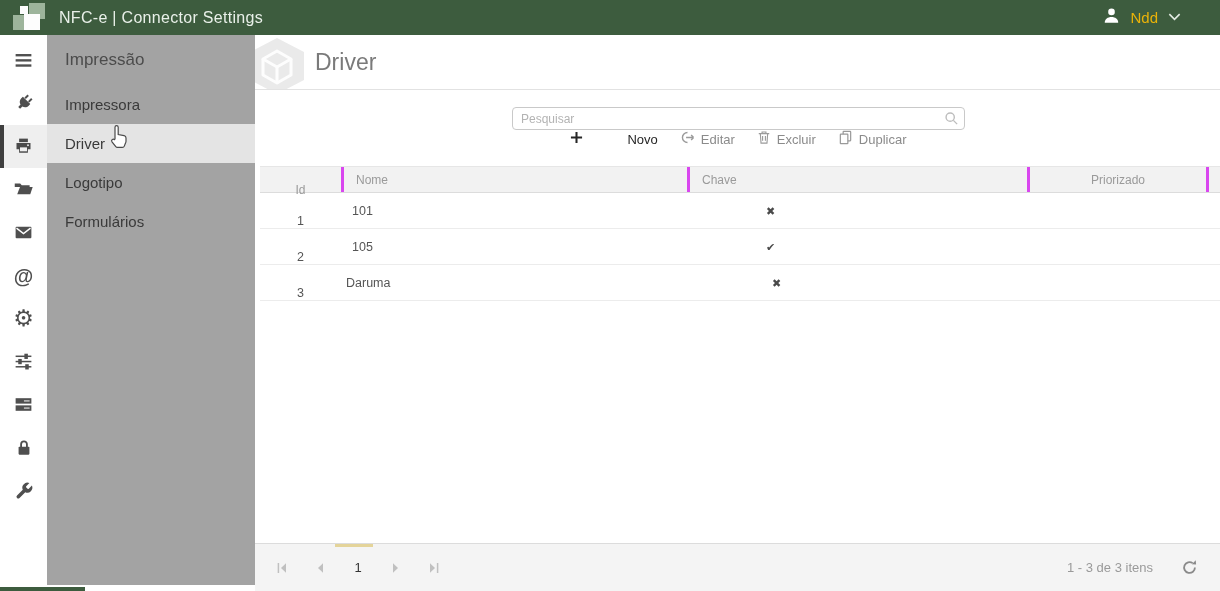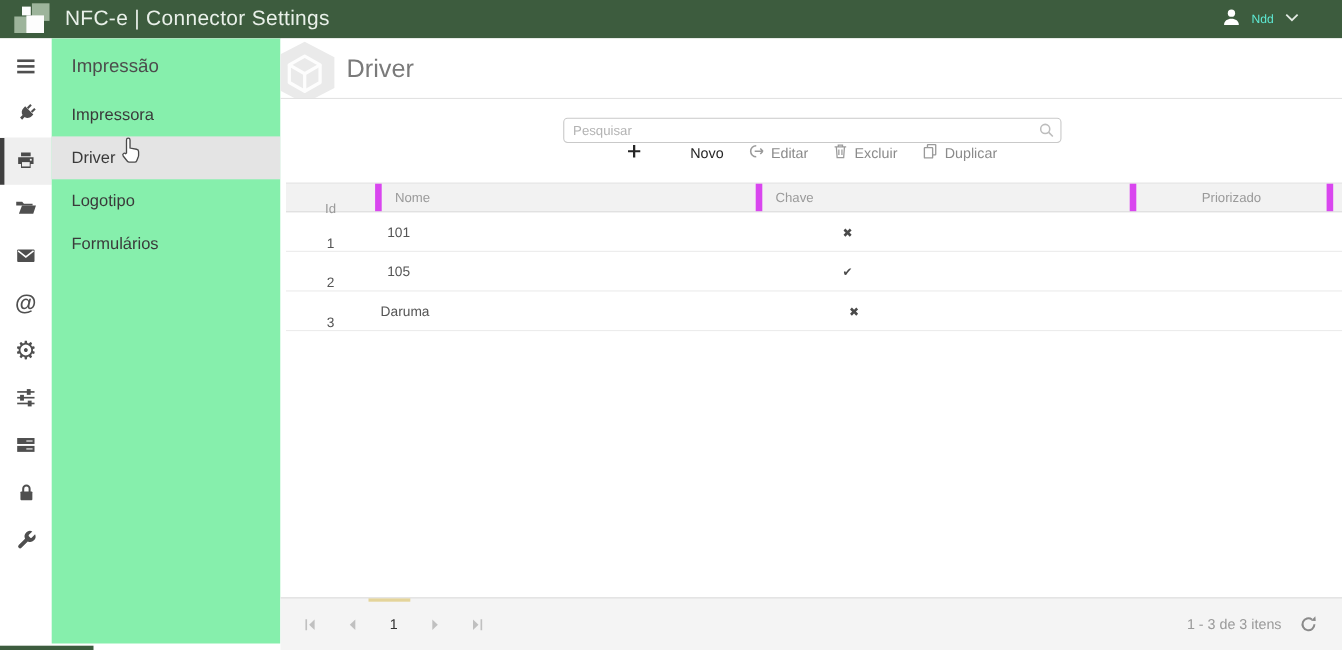--- a/index.html
+++ b/index.html
@@ -8,37 +8,37 @@
   .app { position:relative; width:1220px; height:591px; background:#fff; overflow:hidden; }
 
   
   .topbar { height:35px; background:#3d5c3e; display:flex; align-items:center; }
   .logo { position:relative; width:32px; height:29px; margin-left:13px; flex:0 0 auto; }
   .logo span { position:absolute; display:block; }
   .sq-a { left:16px; top:0;  width:16px; height:16px; background:#9db49b; }
   .sq-b { left:7px;  top:3px; width:8px;  height:8px;  background:#fdfdfd; }
   .sq-c { left:0;    top:12px; width:15px; height:15px; background:#9db49b; }
   .sq-d { left:11px; top:11px; width:16px; height:16px; background:#fdfdfd; }
-  .topbar-title { color:#e9f0e9; font-size:19px; margin-left:14px; letter-spacing:.3px; }
+  .topbar-title { color:#e9f0e9; font-size:16px; margin-left:14px; letter-spacing:.3px; }
   .topbar-user { margin-left:auto; margin-right:38px; display:flex; align-items:center; gap:9px; cursor:pointer; }
-  .topbar-user .uname { color:#5eead4; font-size:11px; }
+  .topbar-user .uname { color:#eab308; font-size:15px; }
 
   
   .body-row { display:flex; height:556px; position:relative; background:#fff; }
 
   
   .rail { width:47px; background:#fff; padding-top:4px; flex:0 0 auto; }
   .rail-item { height:43px; display:flex; align-items:center; justify-content:center; cursor:pointer; }
   .rail-item.active { background:#efefef; box-shadow: inset 4px 0 0 #3f3f3f; }
   .rail-item svg { display:block; }
   .at-glyph { font-size:20px; font-weight:700; color:#4f4f4f; line-height:1; }
   .gear-glyph { font-size:23px; color:#4f4f4f; line-height:1; }
 
   
-  .sidebar { width:208px; background:#86efac; height:calc(100% - 6px); flex:0 0 auto; }
+  .sidebar { width:208px; background:#a3a3a3; height:calc(100% - 6px); flex:0 0 auto; }
   .sidebar-heading { font-size:17px; color:#4c4c4c; padding:15px 0 15px 18px; }
   .side-item { height:39px; line-height:39px; padding-left:18px; font-size:15px; color:#3a3a3a; cursor:pointer; }
   .side-item.active { background:#e4e4e4; }
 
   
   .main { flex:1; position:relative; background:#fff; }
   .page-header { height:55px; border-bottom:1px solid #e2e2e2; position:relative; overflow:hidden; display:flex; align-items:center; }
   .watermark { position:absolute; left:-10px; top:2px; }
   .page-title { margin-left:60px; font-size:23px; font-weight:400; color:#7a7a7a; }
 
@@ -55,31 +55,31 @@
   
   .grid { margin:18px 0 0 5px; font-size:12.5px; }
   .grid-head { display:flex; background:#f2f2f2; border-top:1px solid #e6e6e6; border-bottom:1px solid #dcdcdc; height:27px; align-items:center; color:#9a9a9a; font-size:12px; }
   .grid-row { display:flex; border-bottom:1px solid #ececec; height:36px; align-items:center; color:#555; cursor:pointer; }
   .c-id   { width:81px;  text-align:center;margin-top:20px; }
   .c-nome { width:346px; padding-left:5px; }
   .c-chave{ width:340px; padding-left:11px; }
   .c-prio { width:179px; text-align:center; }
   .c-fill { flex:1; height:100%; }
   .grid-head .c-nome, .grid-head .c-chave { padding-left:12px; }
-  .grid-head > div { border-left:6px solid #d946ef; height:100%; line-height:26px; }
+  .grid-head > div { border-left:3px solid #d946ef; height:100%; line-height:26px; }
   .grid-head > div:first-child { border-left:none; }
   .prio-glyph { font-size:11px; font-weight:700; color:#4a4a4a; }
 
   
   .pager { position:absolute; left:0; right:0; bottom:0; height:48px; background:#f4f4f4; border-top:1px solid #dcdcdc; display:flex; align-items:center; }
   .pager-indicator { position:absolute; left:80px; top:0; width:38px; height:3px; background:#e4d49a; }
   .pager-nav { display:flex; align-items:center; gap:14px; margin-left:15px; }
   .pg-btn { width:24px; height:24px; display:flex; align-items:center; justify-content:center; cursor:pointer; }
   .pg-num { font-size:13px; color:#333; }
-  .pager-right { margin-left:auto; margin-right:22px; display:flex; align-items:center; gap:16px; }
+  .pager-right { margin-left:auto; margin-right:22px; display:flex; align-items:center; gap:28px; }
   .pager-count { font-size:13px; color:#9a9a9a; }
   .refresh-btn { cursor:pointer; display:flex; }
 
   
   .cursor { position:absolute; left:106px; top:122px; z-index:20; pointer-events:none; }
   .bottom-strip { position:absolute; left:0; bottom:0; width:85px; height:4px; background:#3d5c3e; z-index:30; }
 </style>
 </head>
 <body>
 

